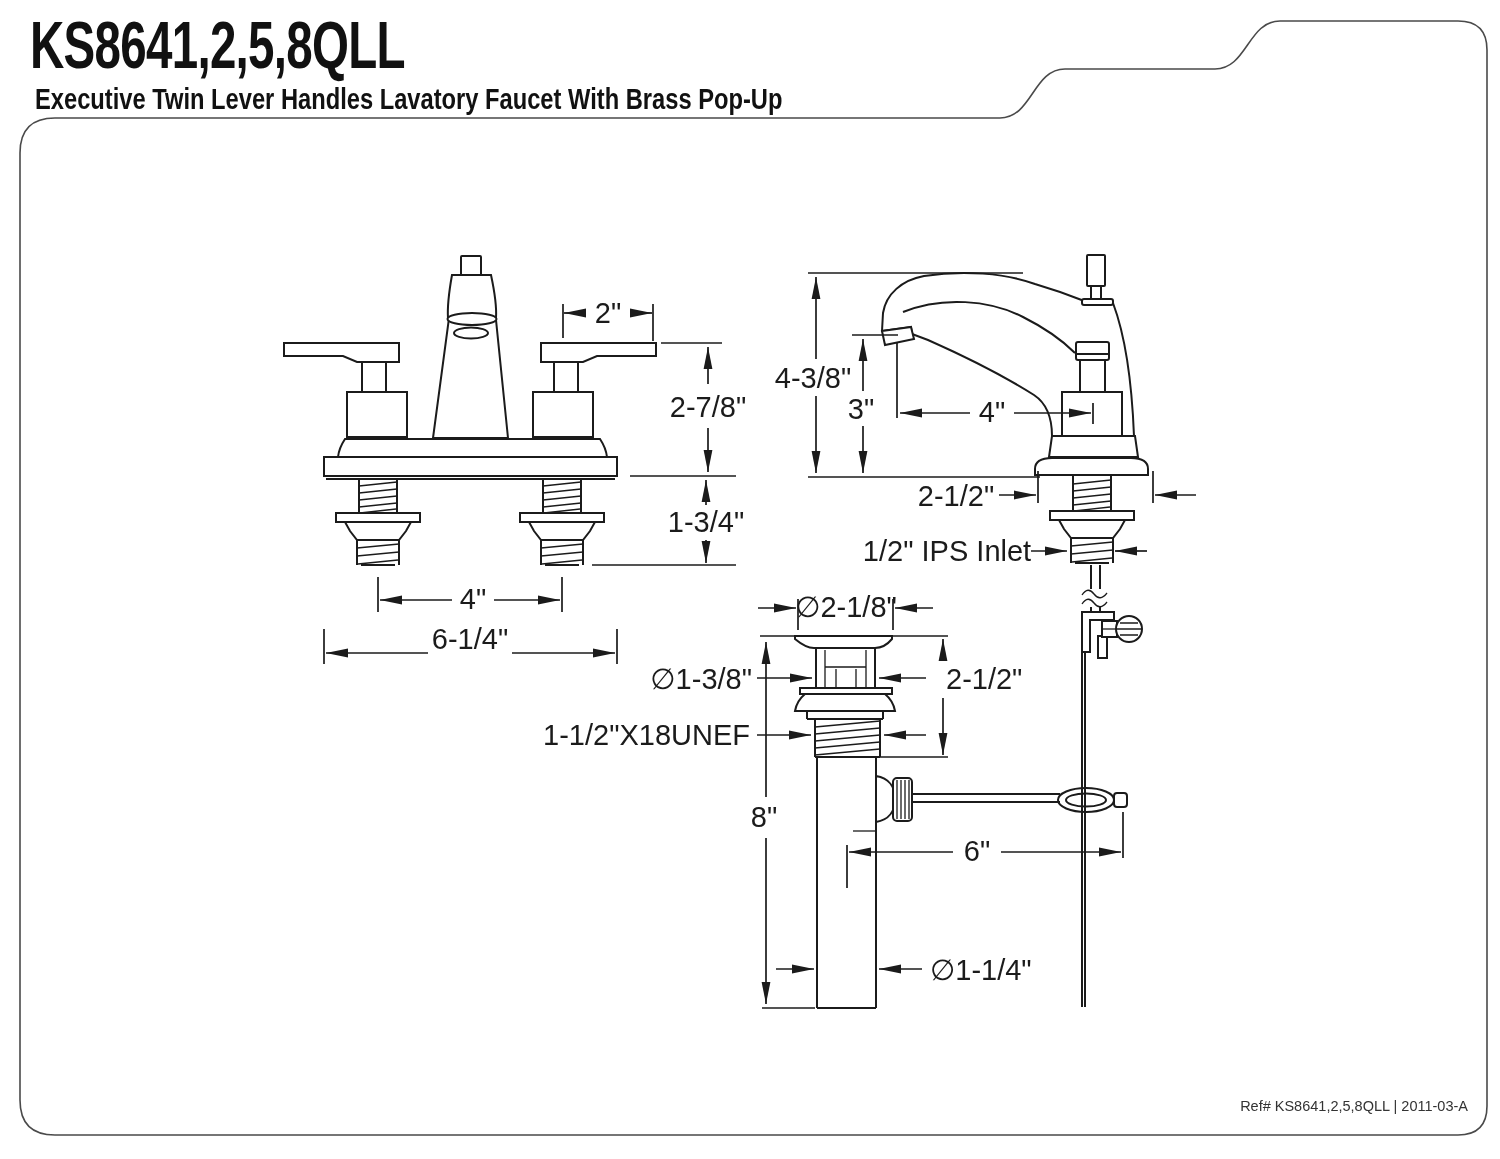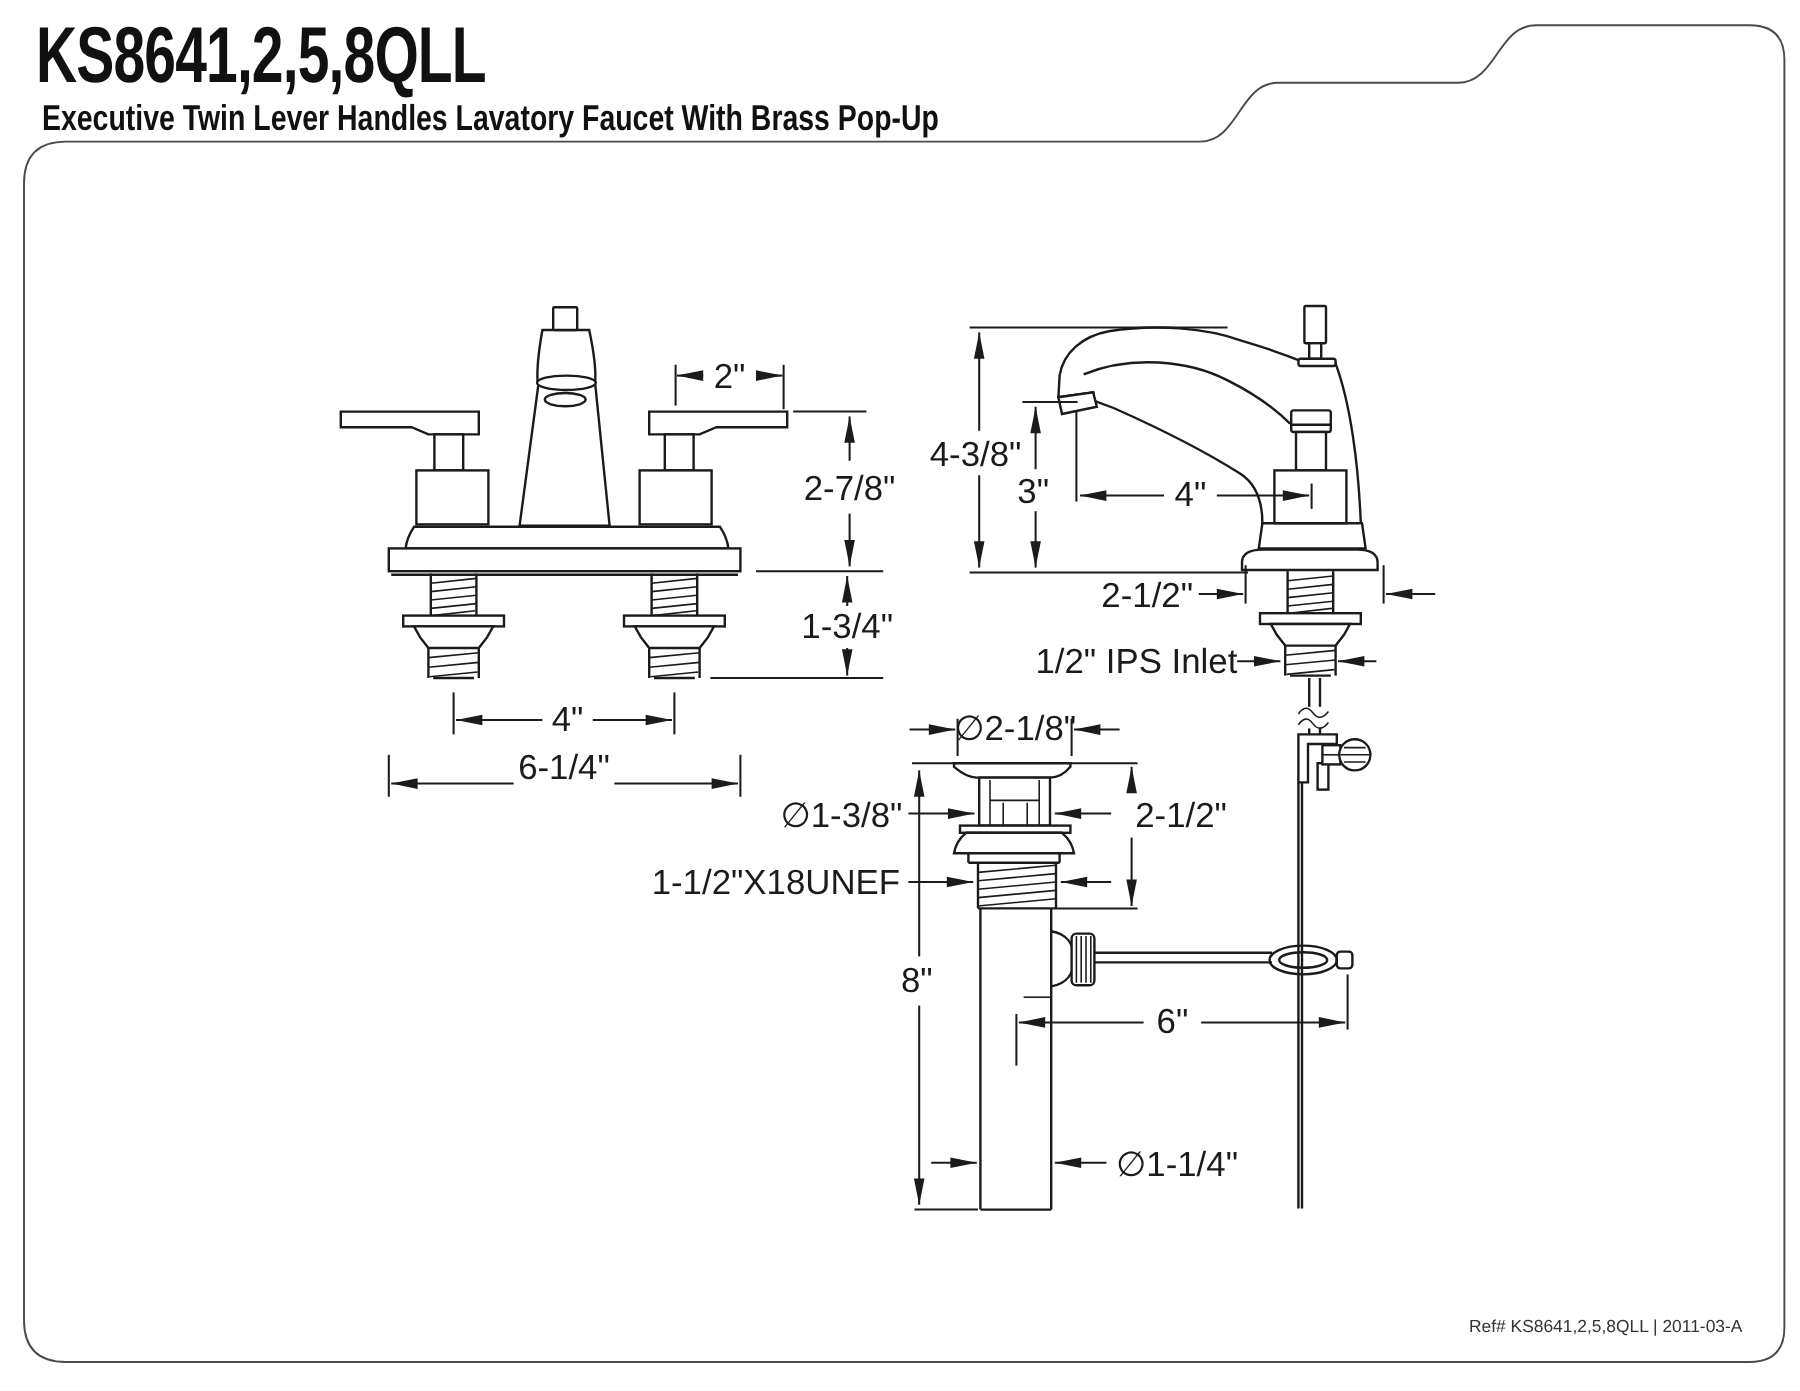--- a/index.html
+++ b/index.html
@@ -4,21 +4,21 @@
 <style>
   html,body{margin:0;padding:0;background:#e8e8e8;}
   #stage{position:relative;width:1500px;height:1159px;background:#ffffff;overflow:hidden;
          font-family:"Liberation Sans",sans-serif;}
   #stage svg{position:absolute;left:0;top:0;}
   .hdr-title{position:absolute;left:30px;top:12px;font-size:66px;font-weight:bold;color:#111;
              line-height:1;white-space:nowrap;transform:scaleX(0.72);transform-origin:left top;
              letter-spacing:-1px;}
   .hdr-sub{position:absolute;left:35px;top:84px;font-size:30px;font-weight:bold;color:#111;
            line-height:1;white-space:nowrap;transform:scaleX(0.79);transform-origin:left top;}
-  .ref-text{position:absolute;right:48px;top:1098px;font-size:14.5px;color:#333;
+  .ref-text{position:absolute;right:32px;top:1098px;font-size:14.5px;color:#333;
             line-height:1.2;white-space:nowrap;}
   
   .o  {stroke:#1b1b1b;stroke-width:2;fill:none;}
   .of {stroke:#1b1b1b;stroke-width:2;fill:#ffffff;}
   .t  {stroke:#1b1b1b;stroke-width:1.3;fill:none;}
   .d  {stroke:#1b1b1b;stroke-width:1.7;fill:none;}
   .lbl{font-family:"Liberation Sans",sans-serif;font-size:29px;fill:#1b1b1b;}
   .border-line{stroke:#4a4a4a;stroke-width:1.6;fill:none;}
 </style>
 </head>

